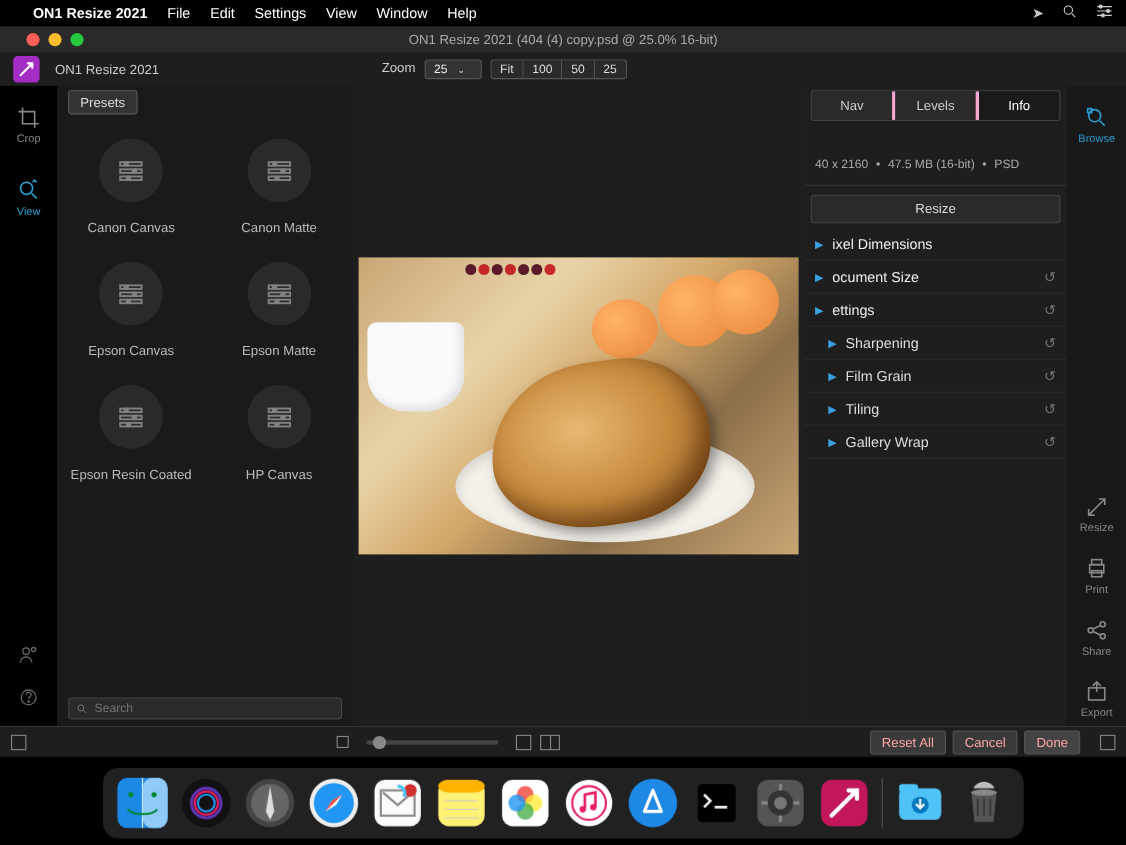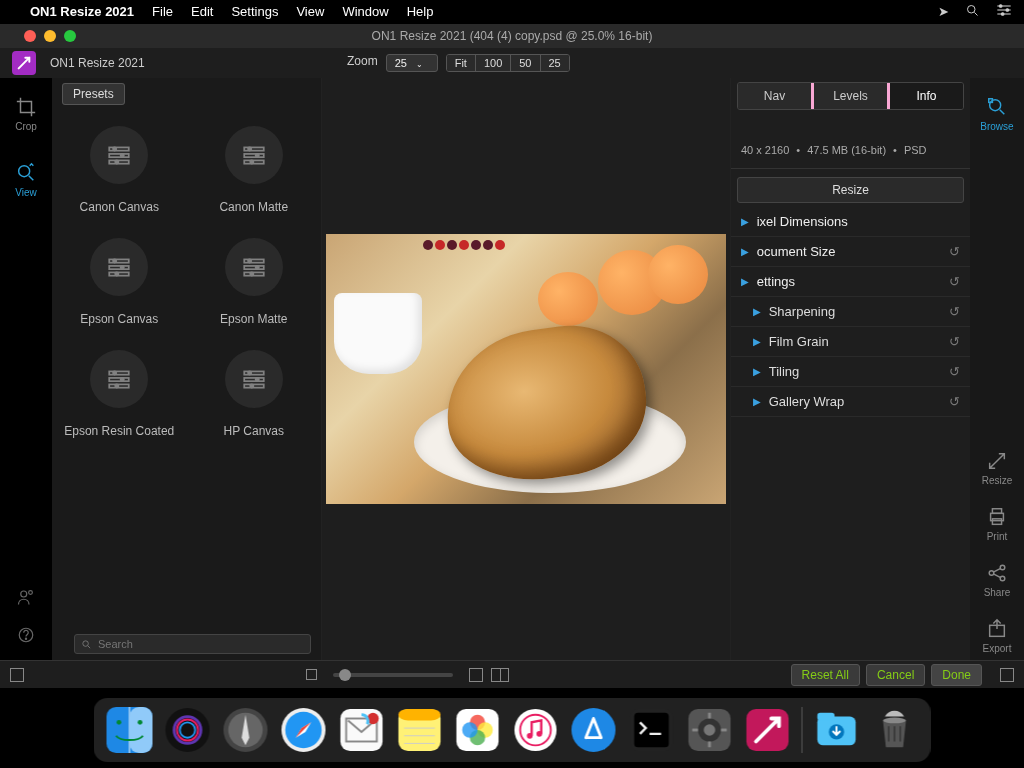--- a/index.html
+++ b/index.html
@@ -46,21 +46,21 @@
 .presets-tab span { background: #333; border: 1px solid #555; padding: 3px 10px; border-radius: 3px; font-size: 12px; }
 .preset-scroll { flex: 1; overflow-y: auto; padding: 6px 0 0 0; }
 .preset-scroll::-webkit-scrollbar { width: 8px; }
 .preset-scroll::-webkit-scrollbar-thumb { background: #444; border-radius: 4px; }
 .preset-scroll::-webkit-scrollbar-track { background: #222; }
 .preset-grid { display: grid; grid-template-columns: 1fr 1fr; gap: 0; }
 .preset-item { display: flex; flex-direction: column; align-items: center; padding: 12px 6px; font-size: 12px; color: #bbb; cursor: pointer; }
 .preset-thumb { width: 58px; height: 58px; border-radius: 50%; background: #2a2a2a; display: flex; align-items: center; justify-content: center; margin-bottom: 16px; }
 .preset-thumb svg { width: 26px; height: 26px; opacity: .6; }
 .preset-search { padding: 6px 10px; }
-.preset-search .search-box { background: #2a2a2a; border: 1px solid #444; border-radius: 3px; padding: 3px 6px; display: flex; align-items: center; gap: 6px; margin-left: 12px; }
+.preset-search .search-box { background: #2a2a2a; border: 1px solid #444; border-radius: 3px; padding: 3px 6px; display: flex; align-items: center; gap: 6px; }
 .preset-search input { background: transparent; border: none; color: #ddd; font-size: 11px; flex:1; outline:none; }
 
 .canvas-area { flex: 1; background: #1e1e1e; position: relative; display:flex; align-items:center; justify-content:center; }
 .image-preview { width: 400px; height: 270px; background: linear-gradient(135deg,#c9a574 0%,#e8d4a8 30%,#d4a76a 50%,#8b6f4a 70%,#c9a574 100%); position: relative; overflow:hidden;}
 .image-preview .croissant { position:absolute; left:30%; top:35%; width:50%; height:55%; background: radial-gradient(ellipse at 40% 40%, #e8b873, #c78a3d 50%, #8b5a2b 90%); border-radius: 50% 40% 45% 50% / 60% 50% 50% 45%; transform: rotate(-8deg); box-shadow: inset -8px -10px 20px rgba(80,40,0,.6), 4px 6px 12px rgba(0,0,0,.4);}
 .image-preview .plate { position:absolute; left:22%; top:58%; width:68%; height:38%; background:#f4f0ea; border-radius:50%; box-shadow: inset 0 4px 12px rgba(0,0,0,.15);}
 .image-preview .cup { position:absolute; left:2%; top:22%; width:22%; height:30%; background:#fafafa; border-radius: 8px 8px 40% 40%; box-shadow: inset -4px -4px 8px rgba(0,0,0,.1);}
 .image-preview .fruits { position:absolute; left:48%; top:2%; width:50%; height:40%;}
 .image-preview .apricot { position:absolute; border-radius:50%; background: radial-gradient(circle at 35% 35%, #ffb366, #e8863d);}
 .image-preview .a1{left:40%;top:10%;width:34%;height:60%;}
@@ -92,21 +92,21 @@
 .right-tool.active { color: #2a9fd6; }
 .right-tool svg { width: 22px; height: 22px; }
 .right-tools .spacer { flex: 1; }
 .right-tools .bottom-group { margin-top:auto; margin-bottom: 6px; display:flex; flex-direction:column; gap:20px; align-items:center;}
 
 
 .footer { height: 28px; background: #1e1e1e; border-top: 1px solid #333; display: flex; align-items: center; padding: 0 10px; gap: 8px; }
 .footer .slider { width: 120px; height: 4px; background: #444; border-radius: 2px; position: relative; margin: 0 8px; }
 .footer .slider .knob { position: absolute; left: 6px; top: -4px; width: 12px; height: 12px; background: #888; border-radius: 50%; }
 .footer .actions { margin-left: auto; display: flex; gap: 6px; }
-.footer-btn { background: #3a3a3a; border: 1px solid #555; color: #84cc16; padding: 3px 10px; font-size: 12px; border-radius: 3px; cursor: pointer; }
+.footer-btn { background: #3a3a3a; border: 1px solid #555; color: #fca5a5; padding: 3px 10px; font-size: 12px; border-radius: 3px; cursor: pointer; }
 .footer-btn.primary { background: #444; }
 .footer .square-icon { width:14px; height:14px; border:1.5px solid #888; }
 .footer .compare-icon { width:18px; height:14px; border:1.5px solid #888; position:relative;}
 .footer .compare-icon::after{content:"";position:absolute;left:50%;top:0;bottom:0;width:1.5px;background:#888;}
 
 
 .dock { position: absolute; bottom: 6px; left: 50%; transform: translateX(-50%); height: 64px; background: rgba(60,60,60,.55); border-radius: 14px; display: flex; align-items: center; padding: 4px 10px; gap: 6px; backdrop-filter: blur(8px); }
 .dock-item { width: 52px; height: 52px; border-radius: 12px; display: flex; align-items: center; justify-content: center; position: relative; cursor:pointer;}
 .dock-sep { width: 1px; height: 46px; background: rgba(255,255,255,.25); margin: 0 2px; }
 .dock-item svg { width: 46px; height: 46px; }

